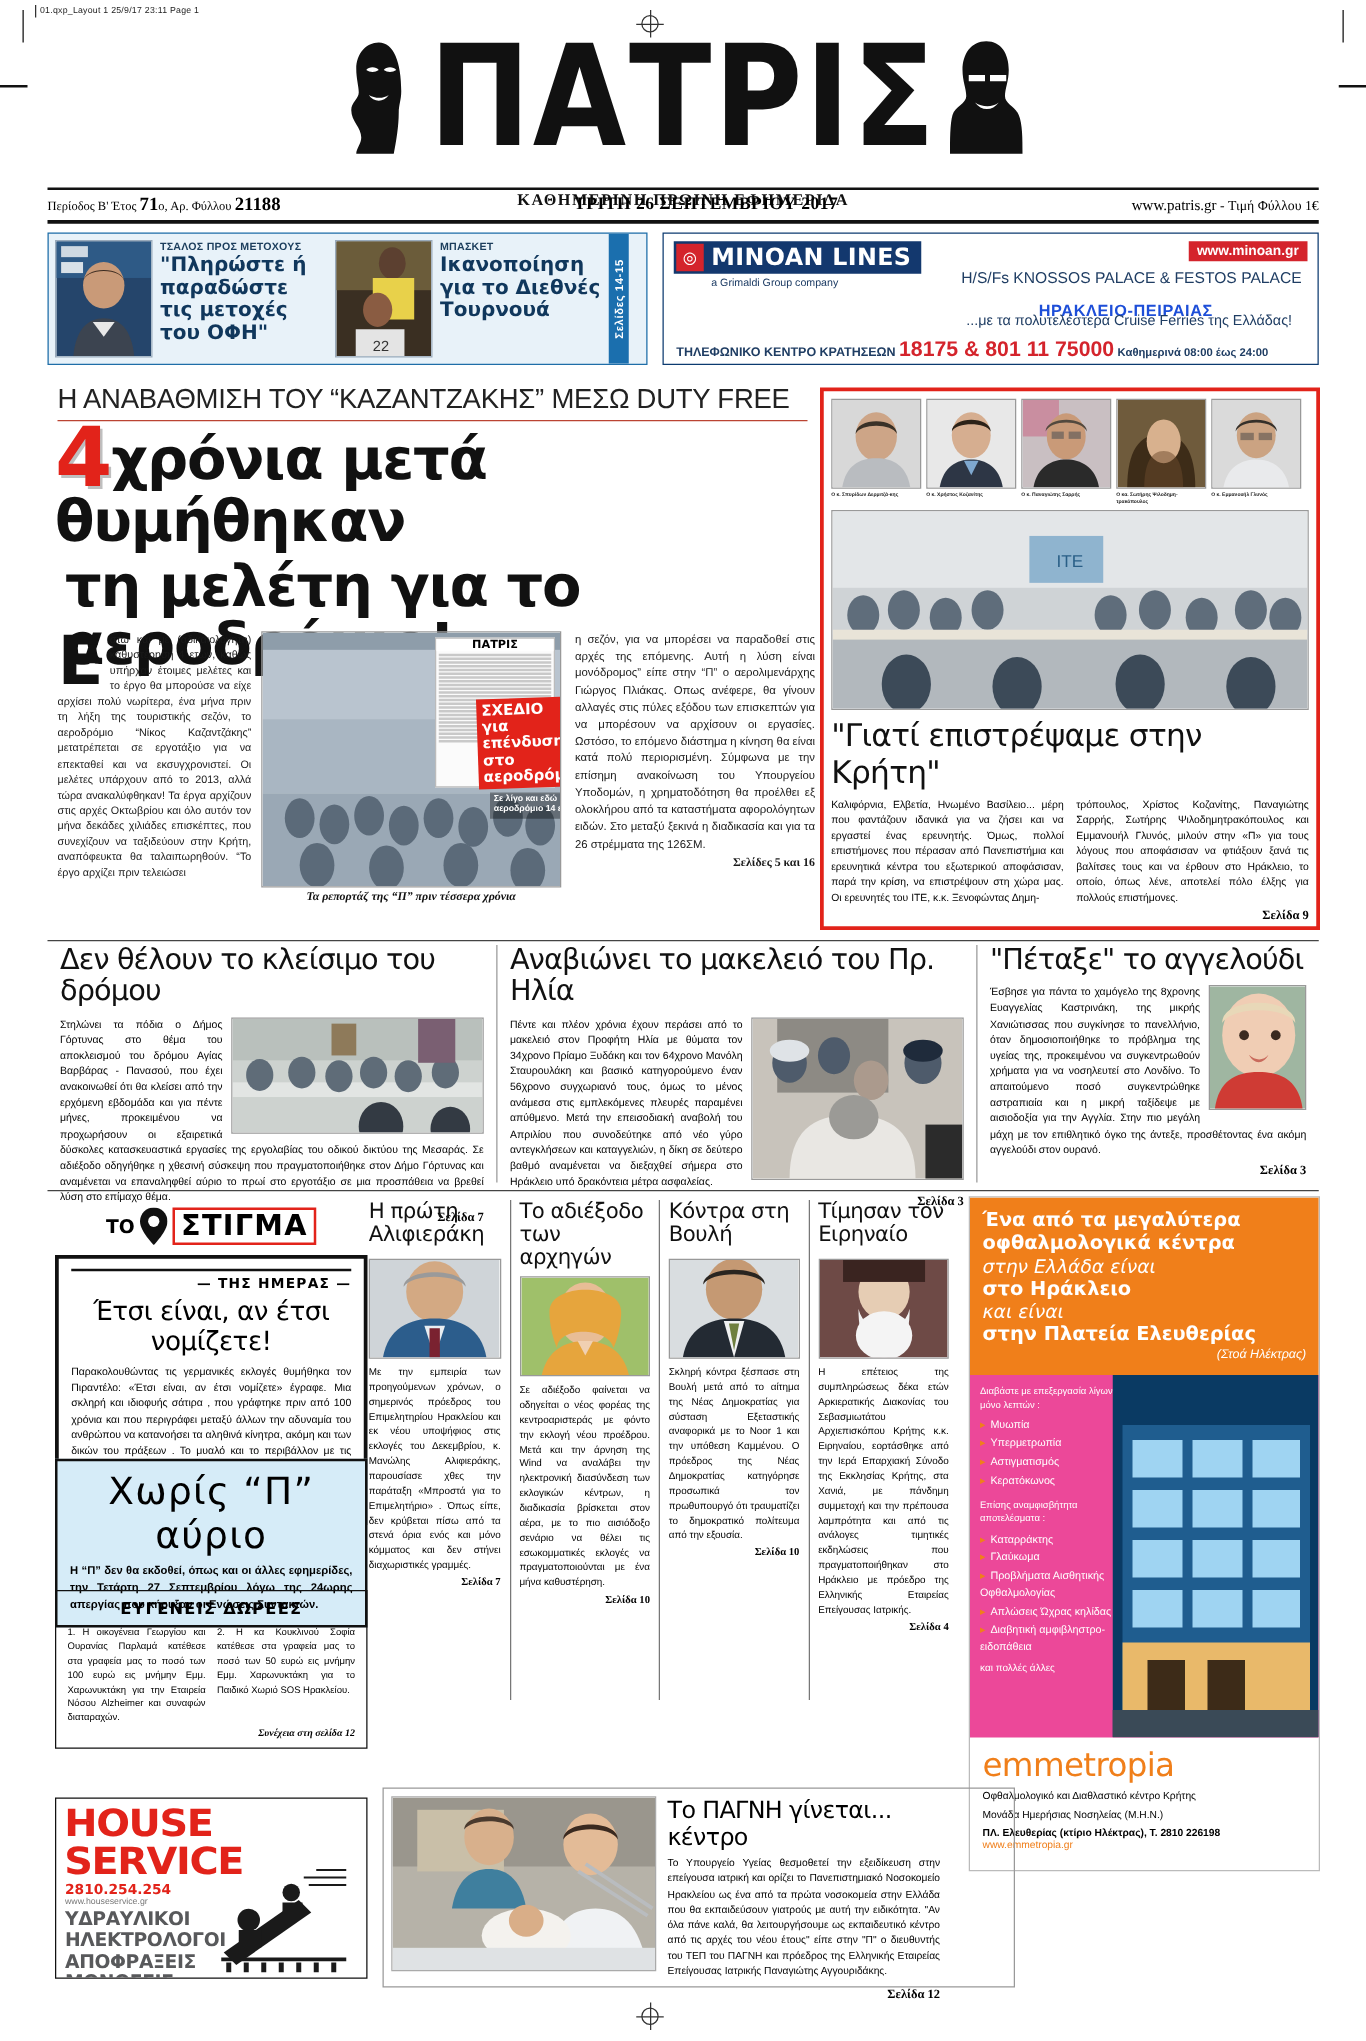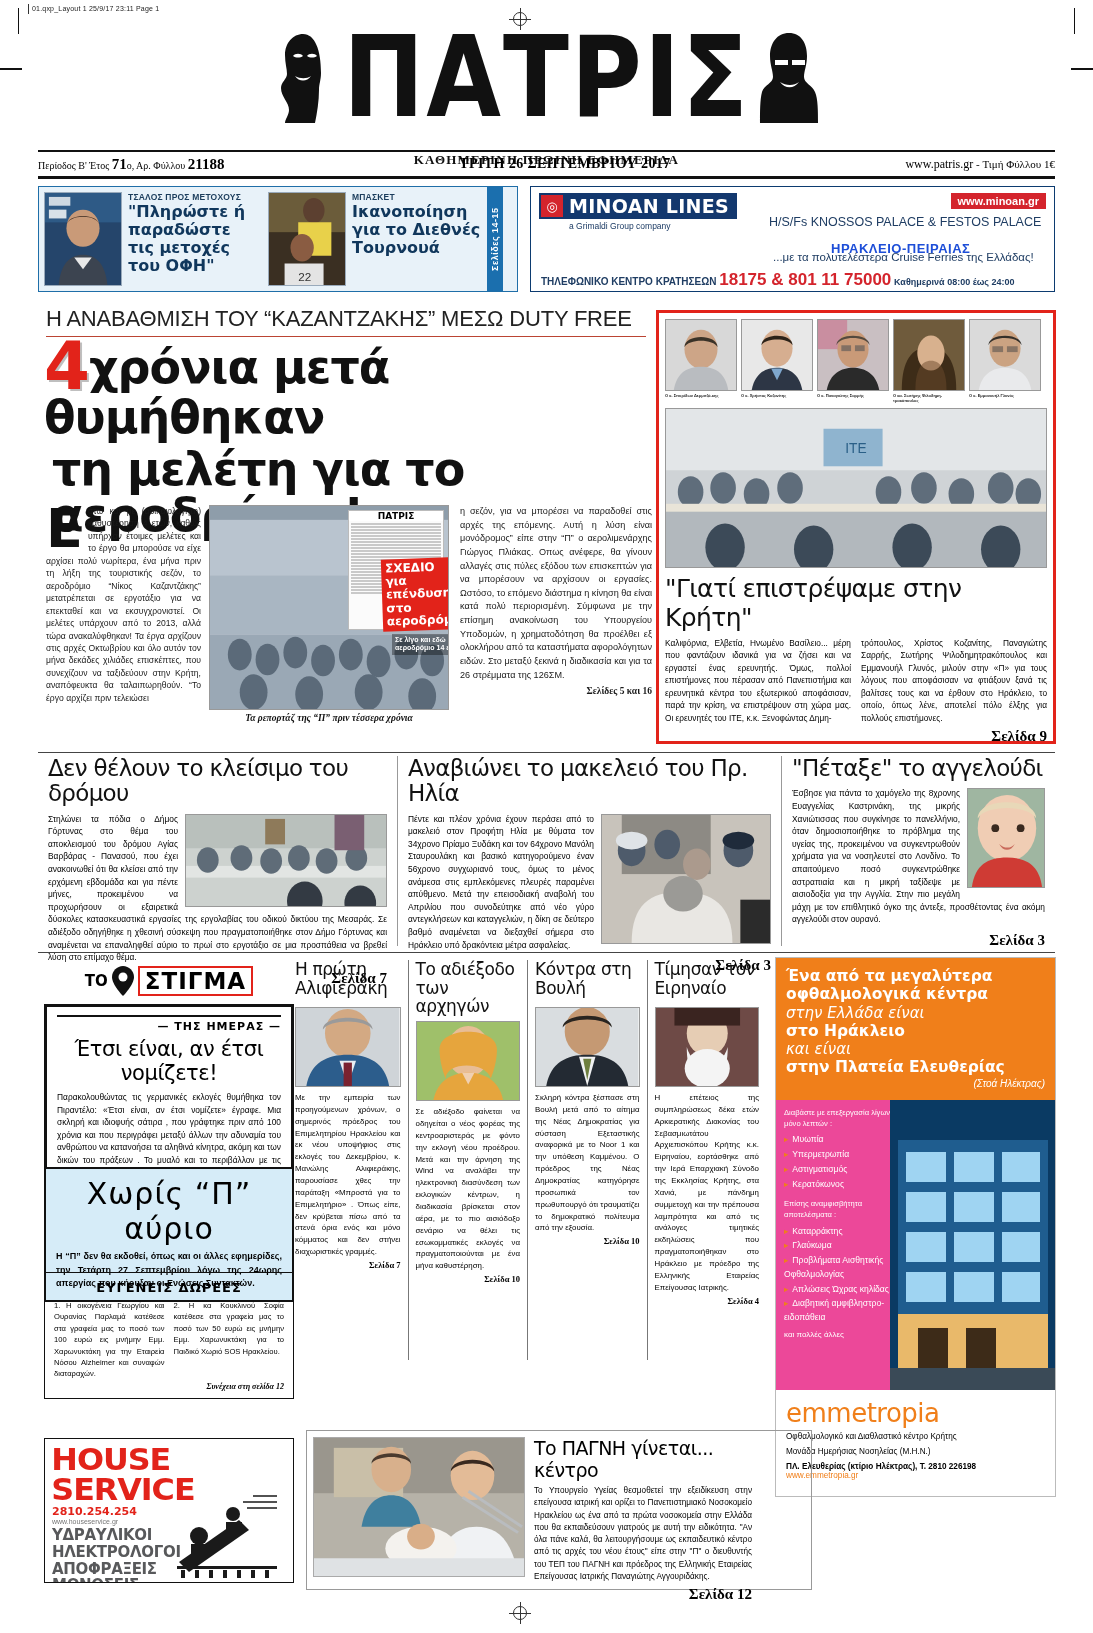--- a/index.html
+++ b/index.html
@@ -205,21 +205,21 @@
   .band-col.b1 { width: 360px; border-right: 1px solid #999; }
   .band-col.b2 { width: 384px; border-right: 1px solid #999; }
   .band-col.b3 { width: 273px; }
   .band-head {
     font-family: "DejaVu Sans", sans-serif; font-size: 23px; font-weight: 400;
     letter-spacing: -.7px; color: #111; line-height: 1.1; margin-bottom: 6px;
   }
   .band-body { font-size: 8.4px; line-height: 1.5; text-align: justify; }
   .band-body p { margin: 0 0 3px 0; }
   .wrap-img-r { float: right; margin: 1px 0 3px 7px; border: 1px solid #999; overflow: hidden; }
-  .sel { font-family: "Liberation Serif", serif; font-weight: 700; font-size: 15px; }
+  .sel { font-family: "Liberation Serif", serif; font-weight: 700; font-size: 10px; }
 
   
   .mid-rule { position: absolute; left: 38px; top: 952px; width: 1017px; height: 1px; background: #444; }
 
   .stigma-wrap { position: absolute; left: 44px; top: 960px; width: 250px; }
   .stigma-logo { display: flex; align-items: center; gap: 4px; justify-content: center; height: 42px; }
   .stigma-to { font-family:"DejaVu Sans",sans-serif; font-weight:700; font-size: 15px; }
   .pin-icon { width: 22px; height: 30px; }
   .stigma-word {
     font-family: "DejaVu Sans", sans-serif; font-weight: 700; font-size: 23px;

